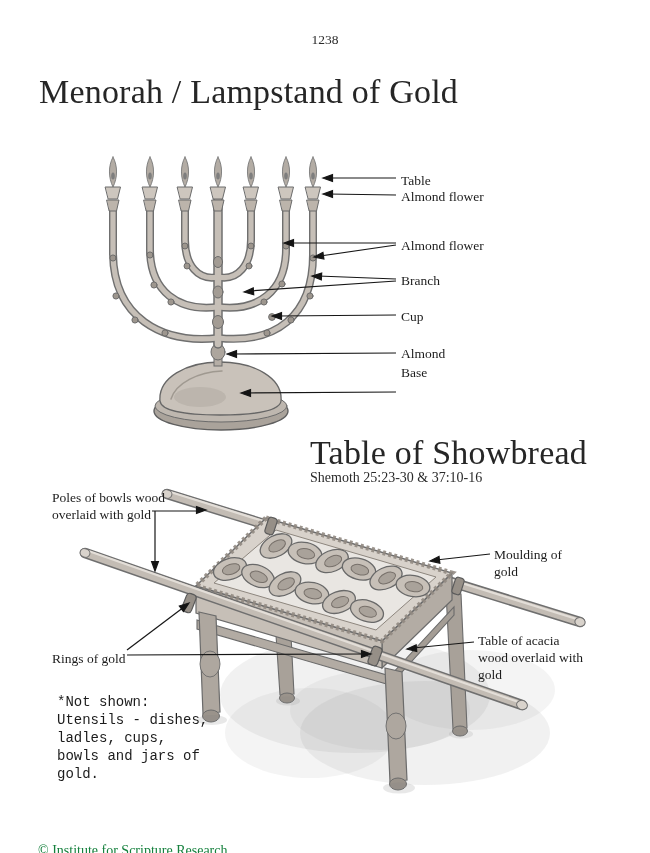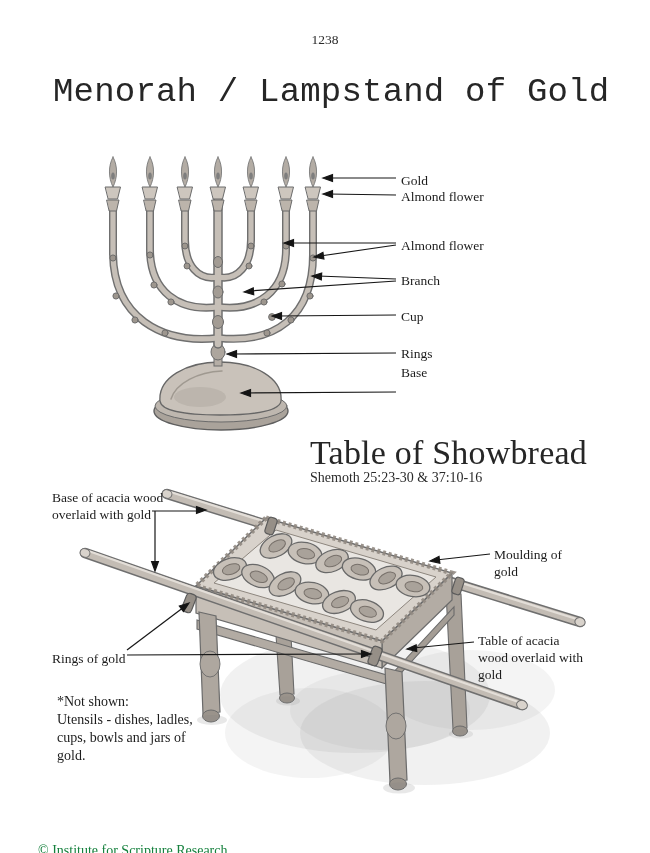--- a/index.html
+++ b/index.html
@@ -9,21 +9,21 @@
     overflow:hidden; margin:0 auto;padding-left:36px;
   }
   .art { position:absolute; left:0; top:0; width:650px; height:853px; }
   .pagenum { position:absolute; top:33px; left:0; width:650px; text-align:center;
              font-size:13.5px; line-height:1; color:#2a2a2a; }
   .h-title { position:absolute; margin:0; font-weight:400; font-size:34px;
              line-height:1; color:#262626; white-space:nowrap; letter-spacing:0.2px; }
   .ref { position:absolute; font-size:14px; line-height:1; color:#2a2a2a; white-space:nowrap; }
   .callout { position:absolute; font-size:13.5px; line-height:17px; color:#1c1c1c; }
   .nowrap { white-space:nowrap; }
-  .note { position:absolute; font-size:14px; line-height:18px; color:#1c1c1c; }
+  .note { position:absolute; font-size:14px; line-height:18px; color:#1c1c1c;font-family:Liberation Mono, monospace; }
   .footer { position:absolute; left:38px; top:844px; font-size:14px; line-height:1; color:#15803d; }
 </style>
 </head>
 <body>
 
 <div class="page">
 
   <svg class="art" viewBox="0 0 650 853" xmlns="http://www.w3.org/2000/svg">
 
     <g stroke-linecap="round">
@@ -285,34 +285,34 @@
         <polygon points="0,0 9.5,-3.4 9.5,3.4" transform="translate(407 649) rotate(-5)"></polygon>
       <line x1="127" y1="650" x2="184" y2="607"></line>
         <polygon points="0,0 9.5,-3.4 9.5,3.4" transform="translate(189 603) rotate(143)"></polygon>
       <line x1="127" y1="655" x2="365" y2="654"></line>
         <polygon points="0,0 9.5,-3.4 9.5,3.4" transform="translate(371 654) rotate(180)"></polygon>
     </g>
   </svg>
 
   <div class="pagenum">1238</div>
 
-  <h1 class="h-title" style="left:53px; top:75px;font-family:Liberation Mono, monospace;">Menorah / Lampstand of Gold</h1>
-
-  <div class="callout nowrap" style="left:401px; top:172px;">Gold</div>
+  <h1 class="h-title" style="left:39px; top:75px;">Menorah / Lampstand of Gold</h1>
+
+  <div class="callout nowrap" style="left:401px; top:172px;">Table</div>
   <div class="callout nowrap" style="left:401px; top:188px;">Almond flower</div>
   <div class="callout nowrap" style="left:401px; top:237px;">Almond flower</div>
   <div class="callout nowrap" style="left:401px; top:272px;">Branch</div>
   <div class="callout nowrap" style="left:401px; top:308px;">Cup</div>
-  <div class="callout nowrap" style="left:401px; top:345px;">Rings</div>
+  <div class="callout nowrap" style="left:401px; top:345px;">Almond</div>
   <div class="callout nowrap" style="left:401px; top:364px;">Base</div>
 
   <h1 class="h-title" style="left:310px; top:436px;">Table of Showbread</h1>
   <div class="ref" style="left:310px; top:471px;">Shemoth 25:23-30 &amp; 37:10-16</div>
 
-  <div class="callout" style="left:52px; top:489px; width:114px;">Base of acacia wood overlaid with gold</div>
+  <div class="callout" style="left:52px; top:489px; width:114px;">Poles of bowls wood overlaid with gold</div>
   <div class="callout" style="left:494px; top:546px; width:84px;">Moulding of gold</div>
   <div class="callout nowrap" style="left:52px; top:650px;">Rings of gold</div>
   <div class="callout" style="left:478px; top:632px; width:114px;">Table of acacia wood overlaid with gold</div>
 
   <div class="note" style="left:57px; top:693px; width:158px;">
     <div>*Not shown:</div>
     <div>Utensils - dishes, ladles, cups, bowls and jars of gold.</div>
   </div>
 
   <div class="footer">© Institute for Scripture Research</div>

